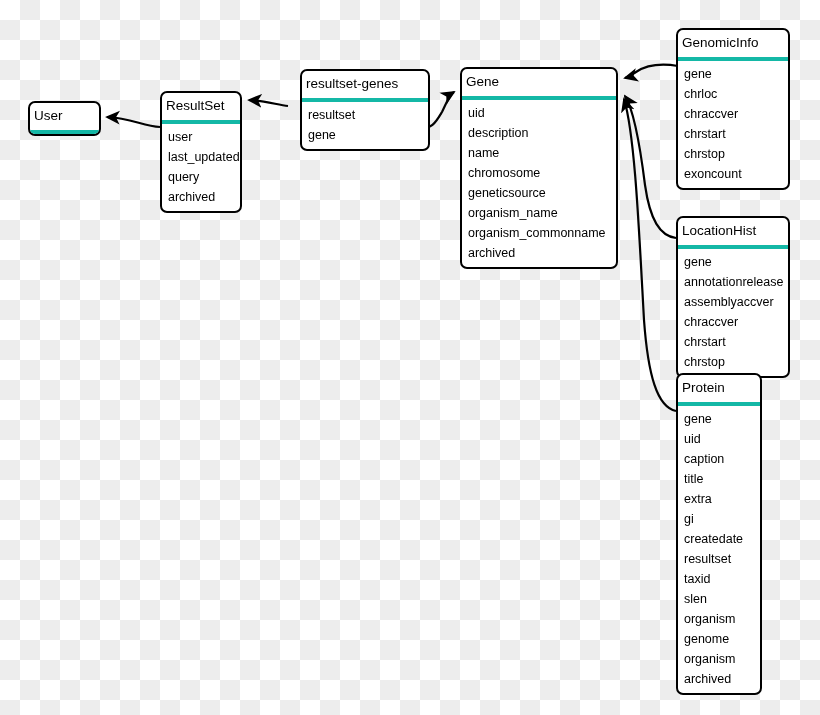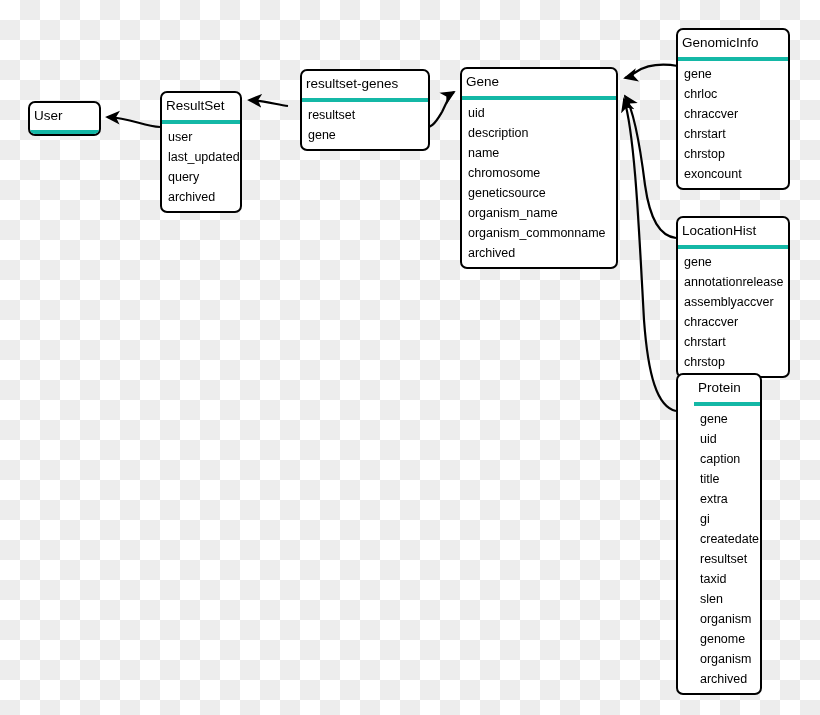--- a/index.html
+++ b/index.html
@@ -138,21 +138,21 @@
     <div class="entity-fields">
       <div class="field">gene</div>
       <div class="field">annotationrelease</div>
       <div class="field">assemblyaccver</div>
       <div class="field">chraccver</div>
       <div class="field">chrstart</div>
       <div class="field">chrstop</div>
     </div>
   </div>
 
-  <div class="entity" style="left:676px; top:373px; width:86px;padding-left:16px;">
+  <div class="entity" style="left:676px; top:373px; width:86px;">
     <div class="entity-title">Protein</div>
     <div class="entity-fields">
       <div class="field">gene</div>
       <div class="field">uid</div>
       <div class="field">caption</div>
       <div class="field">title</div>
       <div class="field">extra</div>
       <div class="field">gi</div>
       <div class="field">createdate</div>
       <div class="field">resultset</div>

